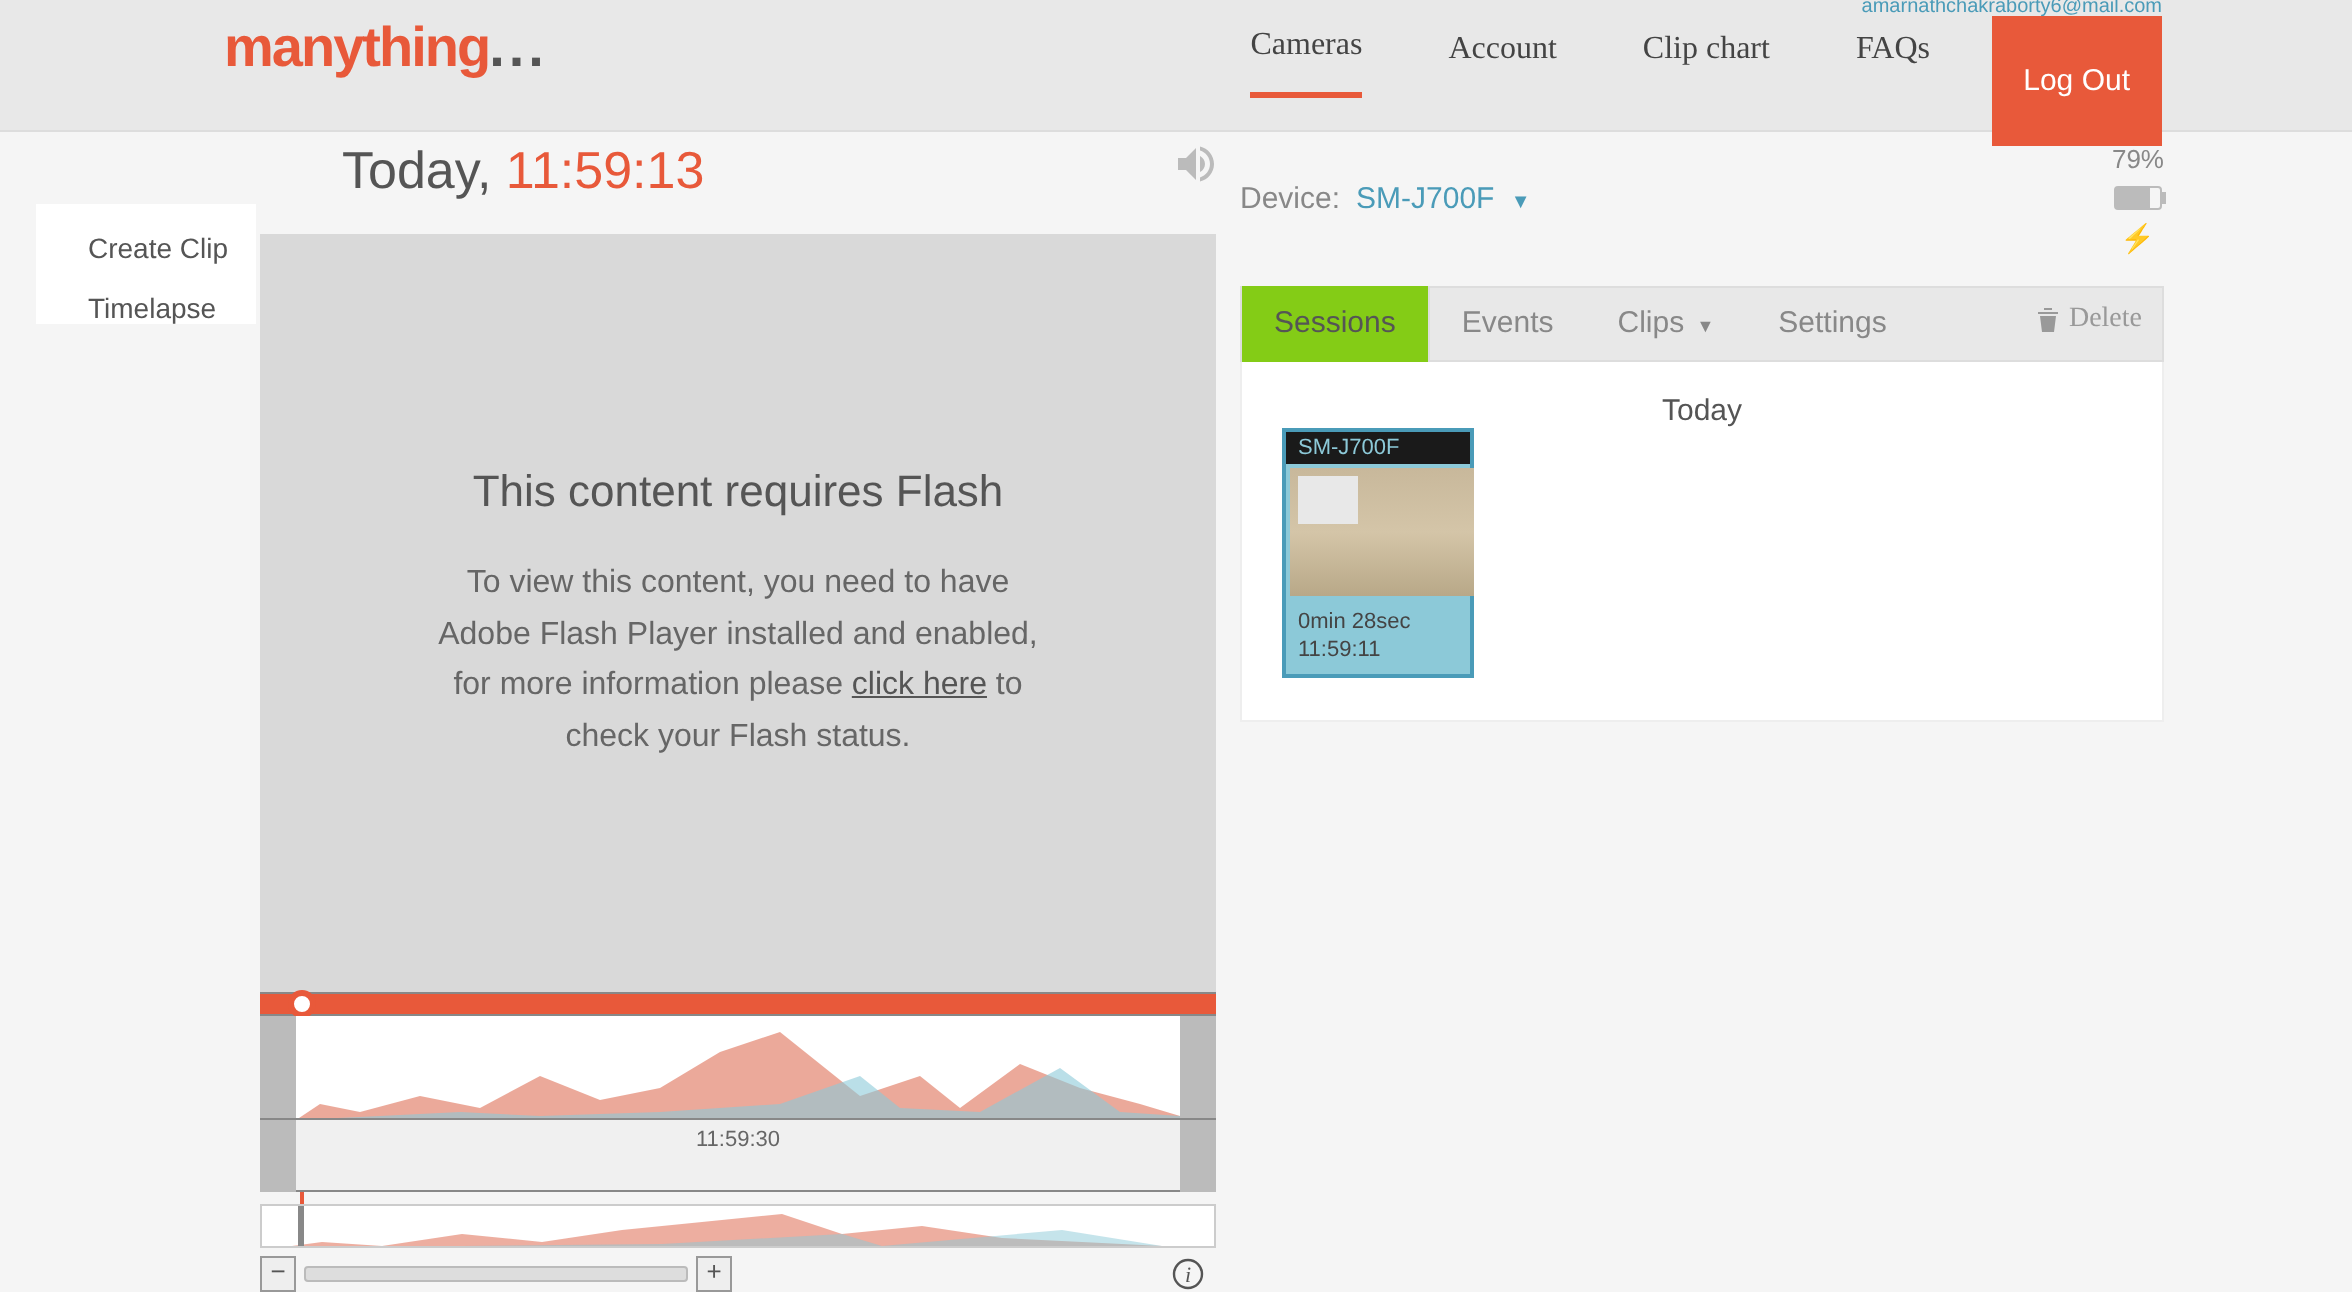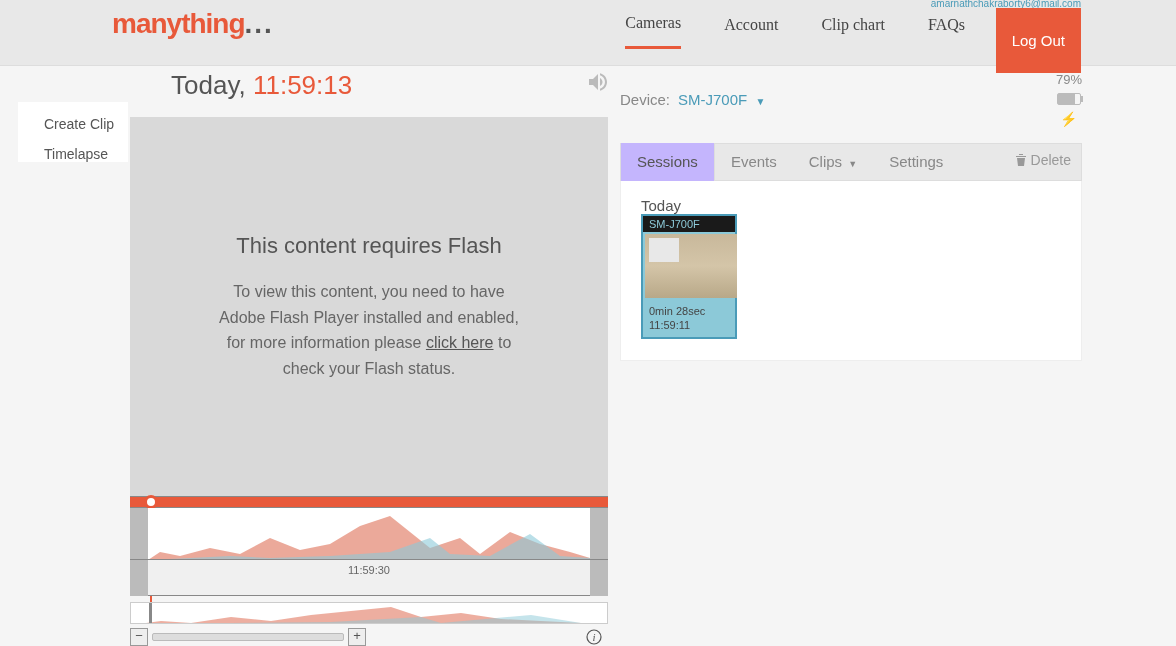--- a/index.html
+++ b/index.html
@@ -53,30 +53,30 @@
 .device-name { color: #4a9bb8; cursor: pointer; }
 .device-caret { color: #4a9bb8; margin-left: 4px; font-size: 10px; }
 .battery-area { margin-left: auto; display: flex; align-items: center; gap: 6px; font-size: 13px; color: #888; flex-direction: column; }
 .battery-icon { width: 24px; height: 12px; border: 1px solid #bbb; border-radius: 2px; position: relative; }
 .battery-icon::after { content: ''; position: absolute; right: -3px; top: 2px; width: 2px; height: 6px; background: #bbb; }
 .battery-fill { background: #bbb; height: 100%; width: 79%; }
 .plug-icon { color: #ccc; font-size: 14px; }
 
 .tabs-bar { background: #e8e8e8; height: 38px; display: flex; align-items: center; border: 1px solid #ddd; position: relative; }
 .tab { padding: 0 16px; font-size: 15px; color: #888; cursor: pointer; height: 38px; line-height: 38px; }
-.tab.active { background: #c4b5fd; color: #555; border-right: 1px solid #ddd; }
+.tab.active { background: #84cc16; color: #555; border-right: 1px solid #ddd; }
 .tab .caret { font-size: 9px; margin-left: 2px; }
-.delete-btn { position: absolute; right: 10px; top: 8px; color: #999; font-size: 14px; display: flex; align-items: center; gap: 4px; cursor: pointer; }
+.delete-btn { position: absolute; right: 10px; top: 8px; color: #999; font-size: 14px; display: flex; align-items: center; gap: 4px; cursor: pointer; font-family: Liberation Serif, serif; }
 .trash-icon { width: 12px; height: 14px; }
 
 .sessions-content { background: #fff; border: 1px solid #eee; border-top: none; padding: 16px 20px; height: 180px; position: relative; overflow-y: scroll; }
 .sessions-content::-webkit-scrollbar { width: 14px; }
 .sessions-content::-webkit-scrollbar-track { background: #f0f0f0; }
 .sessions-content::-webkit-scrollbar-thumb { background: #ccc; }
-.today-label { font-size: 15px; color: #555; }
+.today-label { font-size: 15px; color: #555; text-align: center; }
 .date-label { font-size: 15px; color: #555; margin-bottom: 2px; }
 
 .session-card { width: 96px; border: 2px solid #4a9bb8; background: #8cc9d8; cursor: pointer; }
 .session-device { background: #1a1a1a; color: #8cc9d8; font-size: 11px; padding: 2px 6px; }
 .session-thumb { width: 92px; height: 64px; background: linear-gradient(180deg, #c8b89b 0%, #d4c5a8 50%, #b8a888 100%); margin: 2px; position: relative; }
 .session-thumb::before { content: ''; position: absolute; left: 4px; top: 4px; width: 30px; height: 24px; background: #e8e8e8; }
 .session-info { padding: 4px 6px; font-size: 11px; color: #444; line-height: 1.3; }
 </style>
 </head>
 <body>

